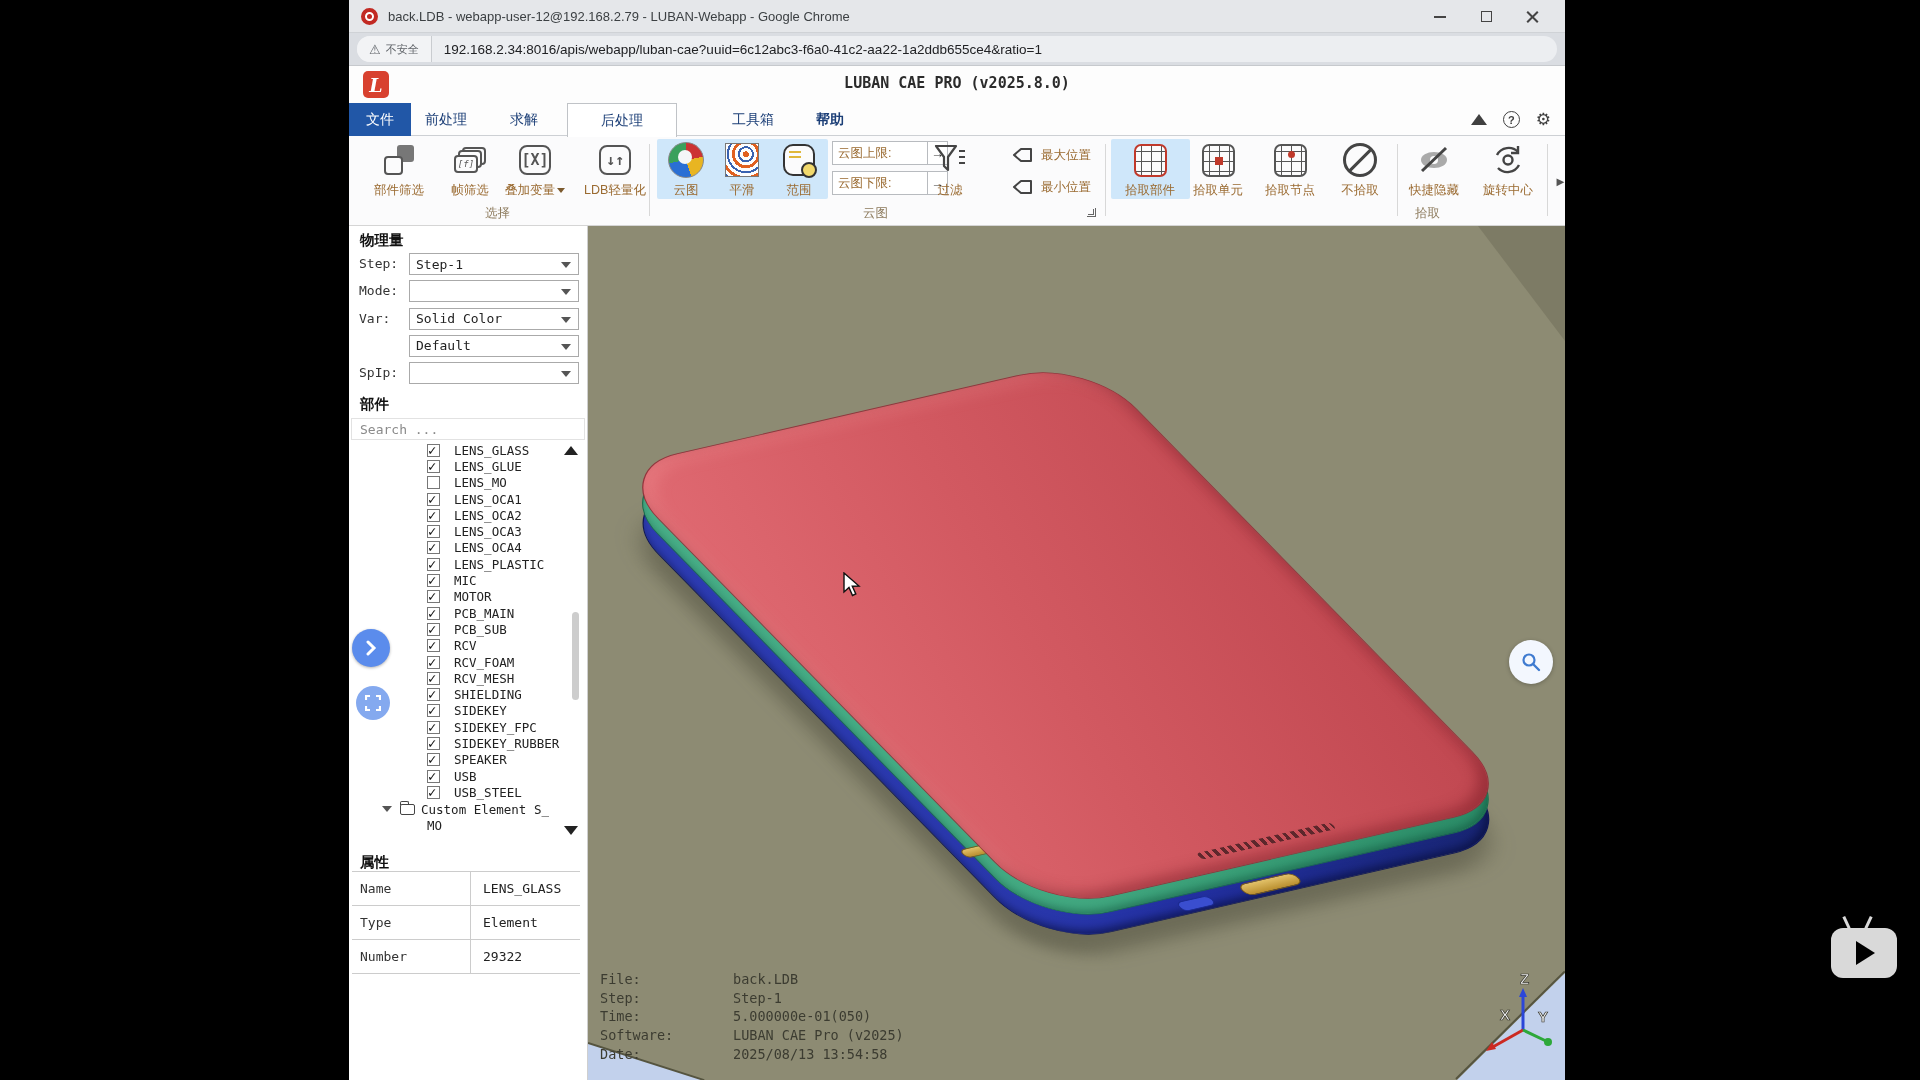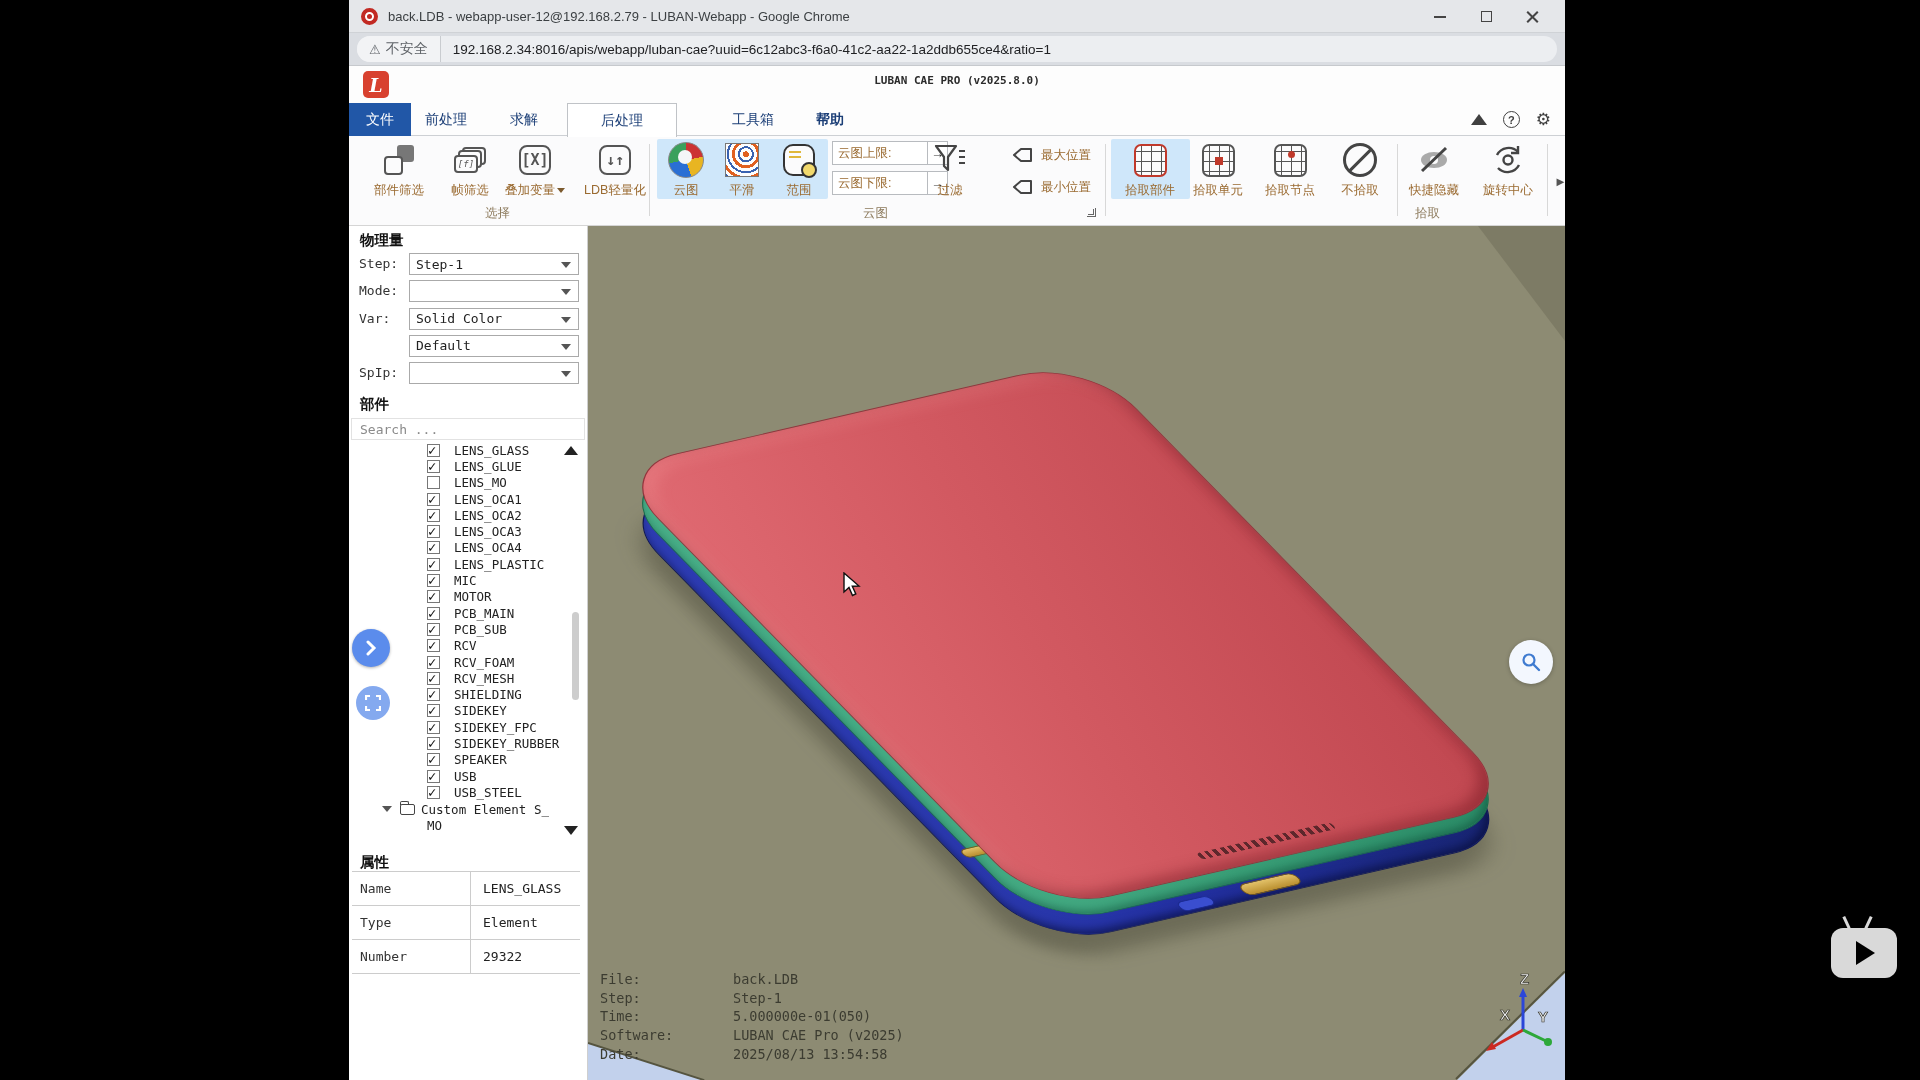--- a/index.html
+++ b/index.html
@@ -19,30 +19,30 @@
   .glyph-max { width:11px; height:11px; border:1.5px solid #444; }
   .glyph-close { position:relative; width:13px; height:13px; }
   .glyph-close::before,.glyph-close::after { content:""; position:absolute; left:-1px; top:5.5px; width:15px; height:2px; background:#444; }
   .glyph-close::before { transform:rotate(45deg);} .glyph-close::after { transform:rotate(-45deg);}
 
   
   .urlrow { height:33px; background:#dadde2; border-bottom:1px solid #c6c9cd; display:flex; align-items:center; padding:0 8px; }
   .omnibox { flex:1; height:26px; background:#eceef1; border-radius:13px; display:flex; align-items:center; overflow:hidden; }
   .sec-chip { display:flex; align-items:center; gap:5px; padding:0 12px 0 12px; height:100%; border-right:1px solid #c9ccd0; background:#f2f3f5; }
   .warn-ico { font-size:13px; color:#5f6368; line-height:1; }
-  .sec-label { font-size:14px; color:#5f6368; }
+  .sec-label { font-size:11px; color:#5f6368; }
   .url-text { padding-left:12px; font-size:13.5px; color:#202124; white-space:nowrap; }
 
   
   .appheader { position:relative; height:37px; background:#fdfdfd; }
   .logo { position:absolute; left:14px; top:5px; width:26px; height:27px; background:#d8412f; border-radius:5px;
     color:#fff; font-weight:bold; font-size:19px; display:flex; align-items:center; justify-content:center;
     font-family:"DejaVu Serif",serif; font-style:italic; }
   .app-title { position:absolute; left:0; right:0; top:8px; text-align:center;
-    font-family:"DejaVu Sans Mono",monospace; font-weight:bold; font-size:11px; color:#2b2b2b; }
+    font-family:"DejaVu Sans Mono",monospace; font-weight:bold; font-size:15px; color:#2b2b2b; }
 
   
   .tabrow { position:relative; height:33px; background:#fdfdfd; border-bottom:1px solid #cdd0d4; font-size:14px; }
   .mtab { position:absolute; top:0; height:33px; display:flex; align-items:center; justify-content:center; color:#1c3f77; }
   .mtab.active-file { left:0; width:62px; background:#2157a7; color:#fff; }
   .mtab.t-pre { left:64px; width:66px; }
   .mtab.t-solve { left:144px; width:62px; }
   .mtab.t-post { left:218px; width:110px; background:#fff; border:1px solid #c0c3c7; border-bottom:none; height:34px; z-index:2; }
   .mtab.t-tools { left:370px; width:68px; }
   .mtab.t-help { left:448px; width:66px;font-weight:bold; }

